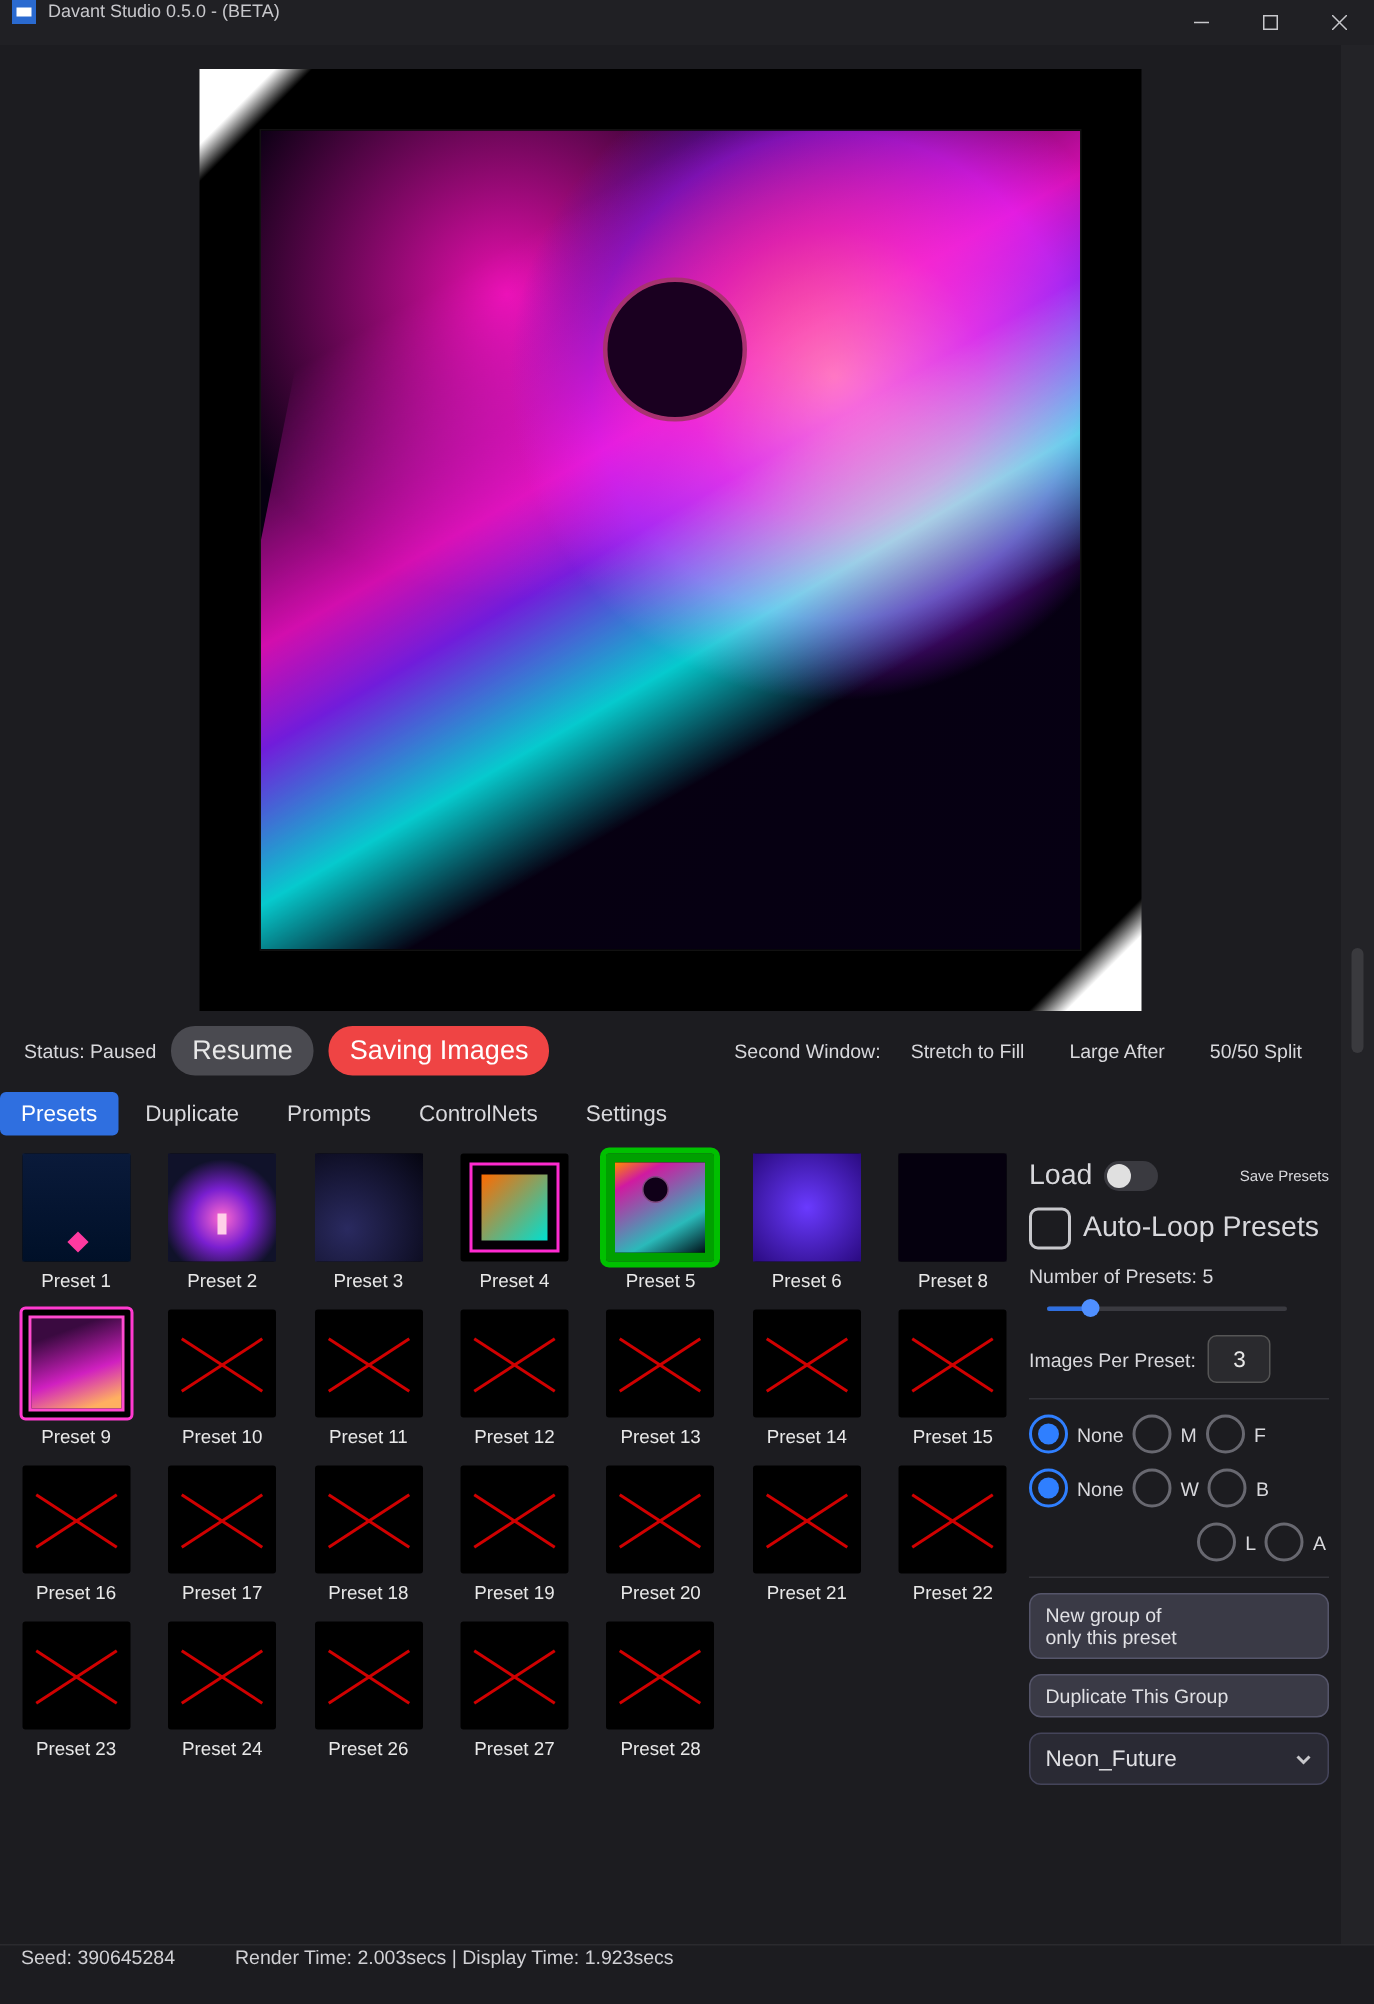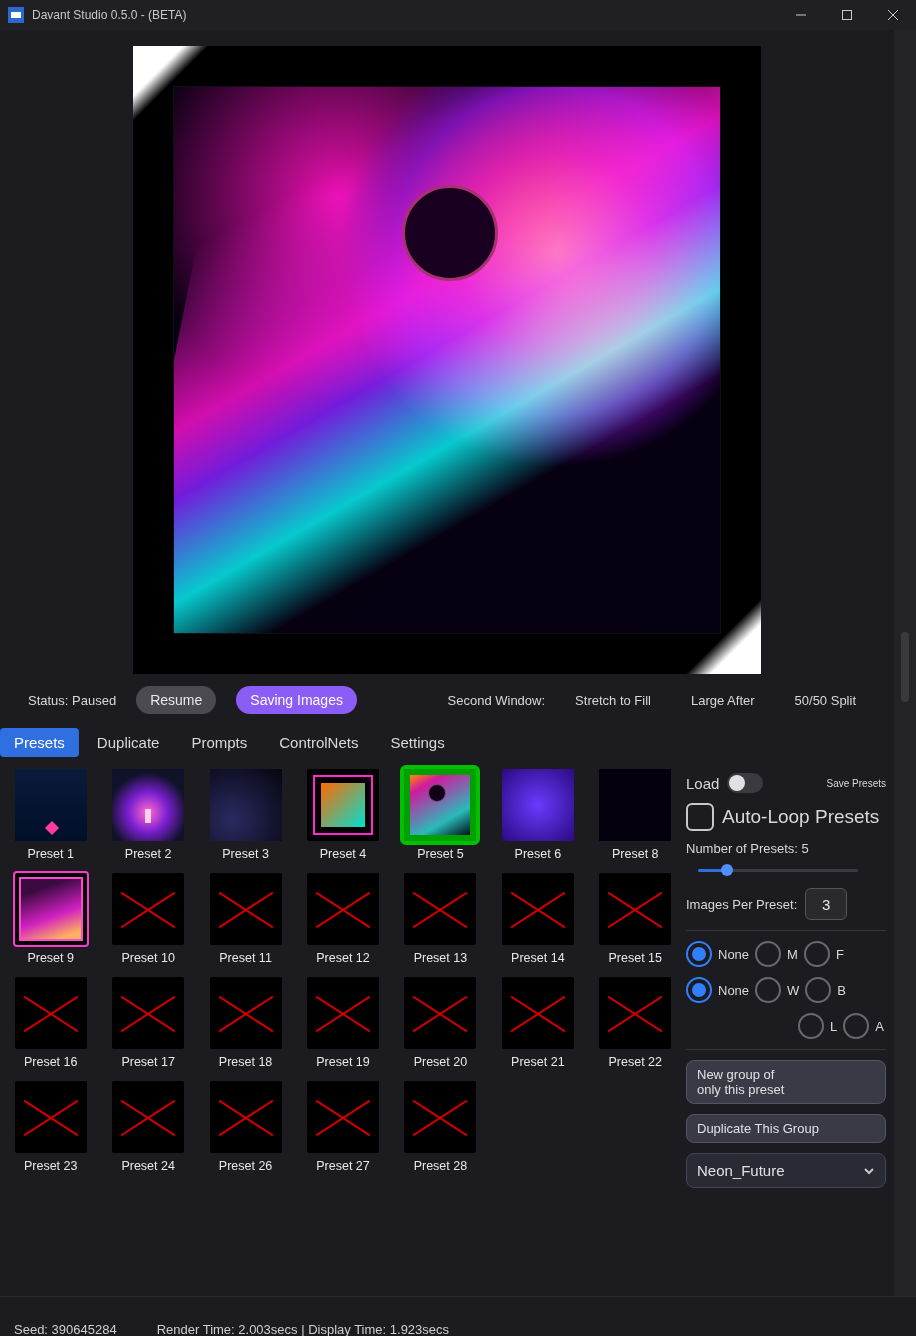--- a/index.html
+++ b/index.html
@@ -1,34 +1,34 @@
 <!DOCTYPE html>
 <html><head>
 <meta charset="utf-8">
 <style>
 html,body{margin:0;padding:0;background:#1c1c20;font-family:"Segoe UI",Arial,sans-serif;color:#d8d8dc;font-size:13px;width:916px;height:1336px;overflow:hidden}
-.titlebar{height:30px;background:#202024;display:flex;align-items:center;padding:0 0 0 8px;font-size:12px;color:#c8c8cc}
+.titlebar{height:30px;background:#202024;display:flex;padding:0 0 0 8px;font-size:12px;color:#c8c8cc}
 .titlebar .ticon{width:16px;height:16px;margin-right:8px;display:inline-block}
 .titlebar .spacer{flex:1}
 .winbtn{width:46px;height:30px;display:flex;align-items:center;justify-content:center;color:#c8c8cc}
 .main{display:flex;height:calc(100% - 30px - 40px)}
 .left{flex:1;display:flex;flex-direction:column}
 .right-scroll{width:22px;border-left:0;background:#232327;display:flex;align-items:center;justify-content:center}
 .scrollthumb{width:8px;height:70px;background:#3a3a3e;border-radius:4px;margin-top:8px}
 .preview-wrap{height:640px;display:flex;align-items:center;justify-content:center;padding:10px 10px 0 10px}
 .preview-canvas{width:628px;height:628px;background:linear-gradient(135deg,#fff 0%, #fff 4%, #000 6%, #000 94%, #fff 96%, #fff 100%);position:relative}
 .preview-inner{position:absolute;left:40px;top:40px;right:40px;bottom:40px;background:#000;overflow:hidden;border:1px solid #111}
 .art{position:absolute;inset:0;background:radial-gradient(circle at 70% 30%,#ff6a00 0%,#c01a7a 18%,#6a0fa8 30%, transparent 40%),radial-gradient(circle at 30% 20%,#e80fae 0%, transparent 35%),linear-gradient(125deg,#060010 20%, #060013 100%)}
 .sweep{position:absolute;inset:0;background:linear-gradient(150deg,transparent 20%,#e80fba 40%,#7a1ff0 48%,#00e0e0 60%,transparent 70%);mix-blend-mode:screen;opacity:.9;clip-path:polygon(10% 0,100% 0,100% 100%,0 100%,0 50%)}
 .sun{position:absolute;left:50%;top:18%;width:90px;height:90px;margin-left:-45px;border-radius:50%;background:#1a0020;border:3px solid #a83270}
-.statusrow{height:40px;display:flex;align-items:center;gap:20px;padding:0 28px}
+.statusrow{height:40px;display:flex;align-items:center;gap:10px;padding:0 16px}
 .statusrow .sp{flex:1}
-.btn{padding:6px 14px;border-radius:16px;border:none;font-size:14px}
+.btn{padding:6px 14px;border-radius:16px;border:none;font-size:18px}
 .btn-grey{background:#4a4a50;color:#e8e8e8}
-.btn-red{background:#8b5cf6;color:#fff}
+.btn-red{background:#ef4444;color:#fff}
 .pill{padding:4px 10px;border-radius:6px}
 .tabs{display:flex;justify-content:flex-start;gap:4px;padding:8px 0}
 .tab{padding:6px 14px;border-radius:4px;font-size:15px}
 .tab.active{background:#2f6fe0;color:#fff}
 .body2{display:flex;flex:1;min-height:0;padding:4px 8px 8px 12px;gap:12px}
 .grid{flex:1;display:grid;grid-template-columns:repeat(7,1fr);gap:12px 20px;align-content:start}
 .cell{display:flex;flex-direction:column;align-items:center;gap:6px}
 .thumb{width:72px;height:72px;background:#000;position:relative;border-radius:2px}
 .thumb.sel{outline:4px solid #00c000;background:#00a000}
 .thumb.sel .tin{position:absolute;inset:6px;background:#000}
@@ -45,21 +45,21 @@
 .slider{position:relative;height:16px;width:160px}
 .slider .track{position:absolute;left:0;right:0;top:7px;height:3px;background:#3a3a40;border-radius:2px}
 .slider .fill{position:absolute;left:0;width:18%;top:7px;height:3px;background:#2f6fe0;border-radius:2px}
 .slider .sknob{position:absolute;left:18%;top:2px;width:12px;height:12px;border-radius:50%;background:#4f8fff;margin-left:-6px}
 .radio{width:22px;height:22px;border:2px solid #686870;border-radius:50%;display:inline-block;position:relative}
 .radio.on{border-color:#2f7fff}
 .radio.on::after{content:"";position:absolute;inset:4px;border-radius:50%;background:#2f7fff}
 .btn-wide{background:#3a3a46;border:1px solid #55556a;color:#e0e0e4;border-radius:8px;padding:6px 10px;font-size:13px}
 .select{background:#2a2a34;border:1px solid #44445a;color:#e0e0e4;border-radius:8px;padding:8px 10px;display:flex;align-items:center;justify-content:space-between;font-size:15px}
 .sep{height:1px;background:#333339}
-.footer{height:40px;border-top:1px solid #2a2a2e;display:flex;align-items:flex-end;padding:0 14px;gap:40px;font-size:13px;color:#d0d0d4}
+.footer{height:40px;border-top:1px solid #2a2a2e;display:flex;align-items:flex-start;padding:0 14px;gap:40px;font-size:13px;color:#d0d0d4}
 
 .tA{background:linear-gradient(180deg,#0a1a3a,#001028);position:absolute;inset:0}
 .tA::after{content:"";position:absolute;left:45%;bottom:8px;width:10px;height:10px;background:#ff3aa0;transform:rotate(45deg)}
 .tB{background:radial-gradient(circle at 50% 60%,#ff6ad0 0,#7a1fd0 35%,#10122a 70%);position:absolute;inset:0}
 .tB::after{content:"";position:absolute;left:46%;bottom:18px;width:6px;height:14px;background:#ffd0e8}
 .tC{background:radial-gradient(circle at 30% 70%,#2a2a60,#050510);position:absolute;inset:0}
 .tD{background:#050006;position:absolute;inset:6px;border:2px solid #ff2ad0}
 .tD::before{content:"";position:absolute;inset:6px;background:linear-gradient(135deg,#ff6a00,#00e0d0)}
 .tE{background:radial-gradient(circle at 50% 50%,#6a3aff,#2a0a80);position:absolute;inset:0}
 .tF{background:linear-gradient(180deg,#18001a,#3a0030);position:absolute;inset:0}
@@ -307,21 +307,21 @@
             <div class="thumb">
               <div class="x1"></div>
               <div class="x2"></div>
             </div>
             <div class="tlabel">Preset 28</div>
           </div>
         </div>
 
     <div class="side">
       <div class="row">
-        <span style="font-size:15px">Load</span>
+        <span style="font-size:19px">Load</span>
         <div class="switch">
               <div class="knob"></div>
             </div>
         <span style="flex:1"></span>
         <span style="font-size:10px">Save Presets</span>
       </div>
       <div class="row">
         <div class="chk"></div>
         <span style="font-size:19px">Auto-Loop Presets</span>
       </div>

